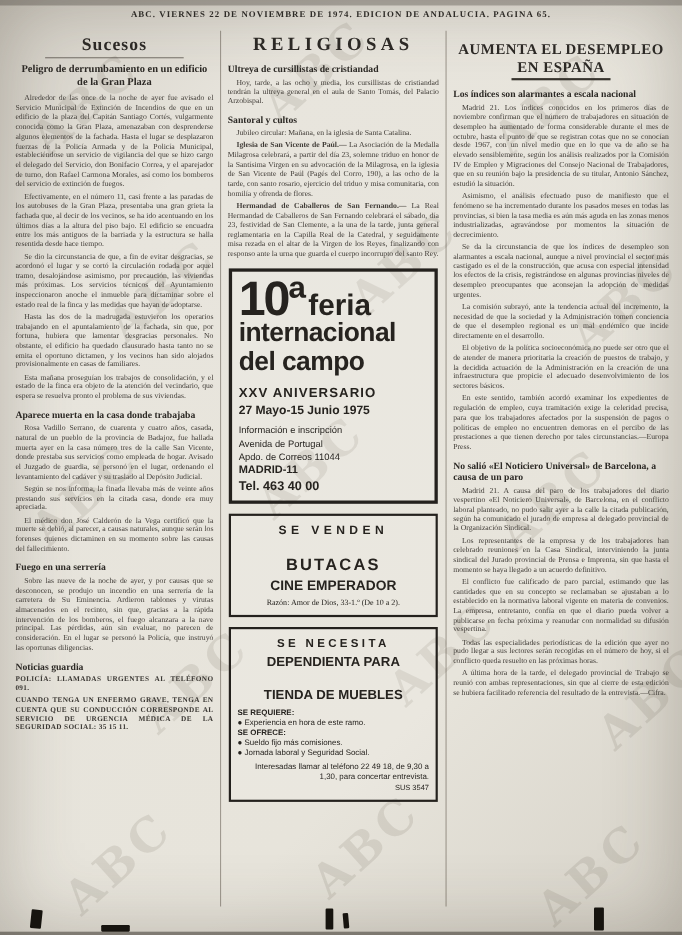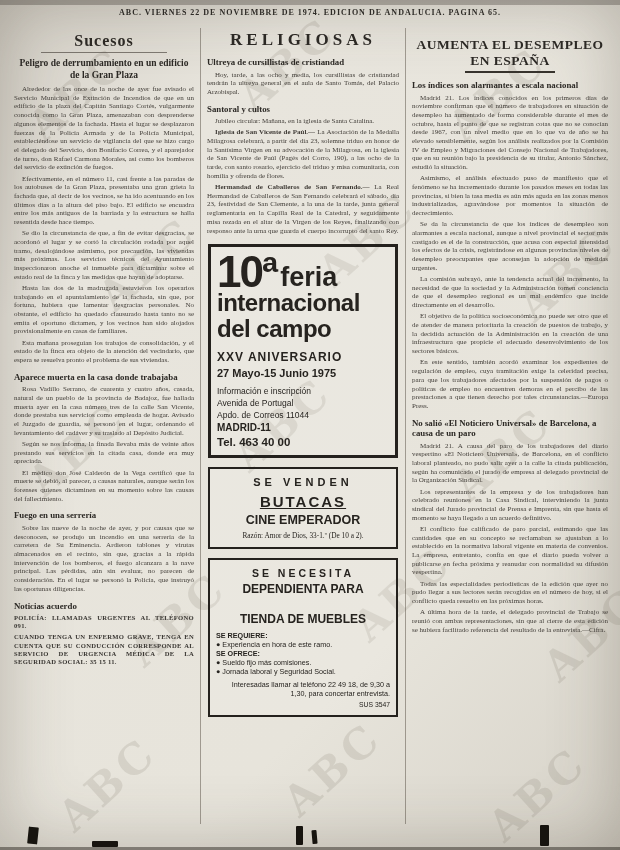--- a/index.html
+++ b/index.html
@@ -79,21 +79,21 @@
   .feria-word{font-size:27px;font-weight:bold;line-height:26px;}
   .feria-line{font-size:24px;font-weight:bold;line-height:26px;letter-spacing:-0.5px;}
   .feria-aniv{margin-top:8px;font-size:12px;font-weight:bold;letter-spacing:1px;}
   .feria-fechas{margin-top:3px;font-size:11px;font-weight:bold;}
   .feria-info{margin-top:7px;font-size:8.5px;}
   .feria-dir{font-size:8.5px;margin-top:2px;}
   .feria-dir.bold{font-weight:bold;font-size:10px;}
   .feria-tel{margin-top:3px;font-size:11.5px;font-weight:bold;}
   .box-center{text-align:center;border-width:2px;}
   .butacas-l1{font-size:11px;font-weight:bold;letter-spacing:4px;}
-  .butacas-l2{font-size:15px;font-weight:bold;letter-spacing:2px;margin-top:5px;text-decoration:underline;}
+  .butacas-l2{font-size:15px;font-weight:bold;letter-spacing:2px;margin-top:17px;}
   .butacas-l3{font-size:12.5px;font-weight:bold;margin-top:3px;}
   .butacas-razon{font-family:"Liberation Serif",serif;font-size:7.3px;margin-top:4px;}
   .dep-l1{font-size:10.5px;font-weight:bold;letter-spacing:3px;}
   .dep-l2{font-size:12px;font-weight:bold;margin-top:3px;}
   .dep-l3{font-size:12px;font-weight:bold;margin-top:16px;}
   .dep-small{text-align:left;font-size:7.2px;line-height:9px;margin-top:5px;}
   .dep-label{font-weight:bold;}
   .dep-contact{text-align:right;font-size:7.2px;line-height:9px;margin-top:4px;}
   .dep-ref{text-align:right;font-size:6.8px;margin-top:3px;}
   
@@ -142,21 +142,21 @@
       <p class="body">Esta mañana proseguían los trabajos de consolidación, y el estado de la finca era objeto de la atención del vecindario, que espera se resuelva pronto el problema de sus viviendas.</p>
 
       <h3 class="subhead">Aparece muerta en la casa donde trabajaba</h3>
       <p class="body">Rosa Vadillo Serrano, de cuarenta y cuatro años, casada, natural de un pueblo de la provincia de Badajoz, fue hallada muerta ayer en la casa número tres de la calle San Vicente, donde prestaba sus servicios como empleada de hogar. Avisado el Juzgado de guardia, se personó en el lugar, ordenando el levantamiento del cadáver y su traslado al Depósito Judicial.</p>
       <p class="body">Según se nos informa, la finada llevaba más de veinte años prestando sus servicios en la citada casa, donde era muy apreciada.</p>
       <p class="body">El médico don José Calderón de la Vega certificó que la muerte se debió, al parecer, a causas naturales, aunque serán los forenses quienes dictaminen en su momento sobre las causas del fallecimiento.</p>
 
       <h3 class="subhead">Fuego en una serrería</h3>
       <p class="body">Sobre las nueve de la noche de ayer, y por causas que se desconocen, se produjo un incendio en una serrería de la carretera de Su Eminencia. Ardieron tablones y virutas almacenados en el recinto, sin que, gracias a la rápida intervención de los bomberos, el fuego alcanzara a la nave principal. Las pérdidas, aún sin evaluar, no parecen de consideración. En el lugar se personó la Policía, que instruyó las oportunas diligencias.</p>
 
-      <h3 class="subhead">Noticias acuerdo</h3>
+      <h3 class="subhead">Noticias guardia</h3>
       <p class="notice">POLICÍA: LLAMADAS URGENTES AL TELÉFONO 091.</p>
       <p class="notice">CUANDO TENGA UN ENFERMO GRAVE, TENGA EN CUENTA QUE SU CONDUCCIÓN CORRESPONDE AL SERVICIO DE URGENCIA MÉDICA DE LA SEGURIDAD SOCIAL: 35 15 11.</p>
     </div>
 
     <div class="col col-mid">
       <h1 class="religiosas-title">RELIGIOSAS</h1>
       <h3 class="subhead">Ultreya de cursillistas de cristiandad</h3>
       <p class="body">Hoy, tarde, a las ocho y media, los cursillistas de cristiandad tendrán la ultreya general en el aula de Santo Tomás, del Palacio Arzobispal.</p>
 
       <h3 class="subhead">Santoral y cultos</h3>

